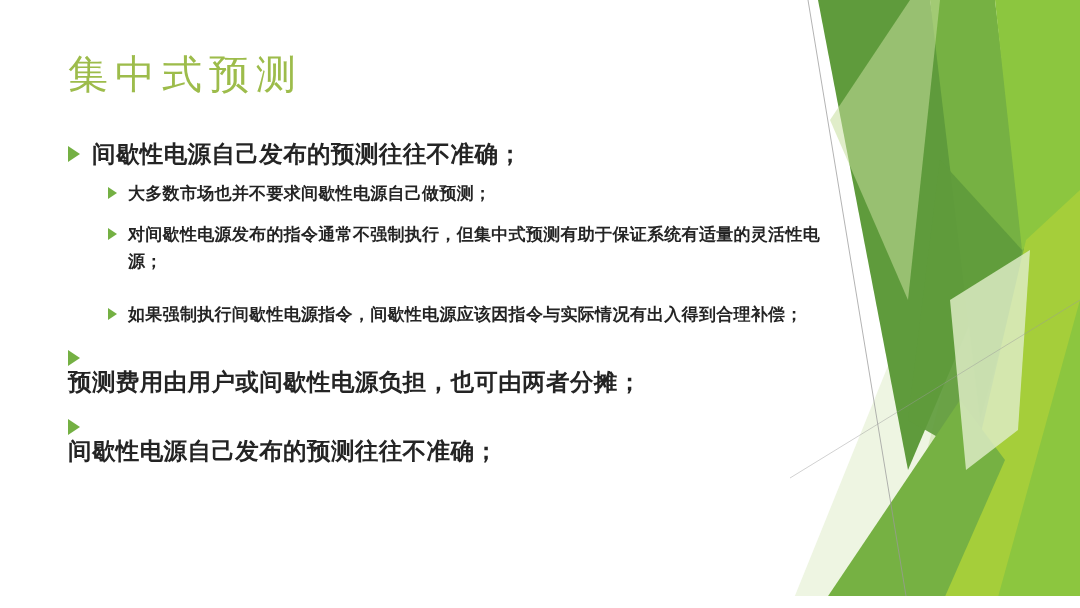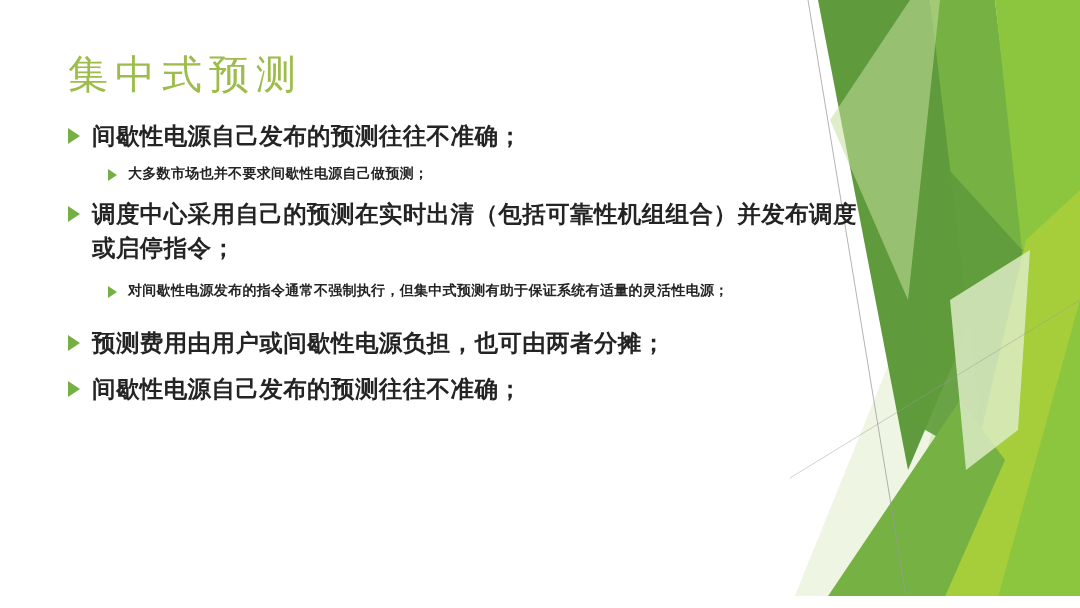--- a/index.html
+++ b/index.html
@@ -46,21 +46,21 @@
     letter-spacing: 7px;
     color: #9DBC4B;
     white-space: nowrap;
     line-height: 1.1;
   }
 
   
   #content {
     position: absolute;
     left: 68px;
-    top: 120px;
+    top: 138px;
     width: 790px;
   }
 
   .bullet-row {
     display: flex;
     align-items: flex-start;
   }
 
   
   .lvl1 {
@@ -87,21 +87,21 @@
     margin-bottom: 26px;
   }
   .lvl2 .marker {
     flex: 0 0 auto;
     width: 20px;
     padding-top: 7px;
   }
   .lvl2 .text {
     flex: 1 1 auto;
     font-family: "DejaVu Serif", "Liberation Serif", serif;
-    font-size: 14px;
+    font-size: 17px;
     font-weight: 700;
     color: #242424;
     line-height: 1.58;
     letter-spacing: 0.3px;
     max-width: 715px;
   }
 
   
   .tri {
     display: block;
@@ -113,21 +113,21 @@
     border-width: 8px 0 8px 12px;
     border-color: transparent transparent transparent #74B043;
   }
   .tri-sm {
     border-width: 6px 0 6px 9px;
     border-color: transparent transparent transparent #74B043;
   }
 
   
   .gap-after { margin-bottom: 14px; }
-  .gap-before { margin-top: 12px; }
+  .gap-before { margin-top: 12px; flex-direction: column; }
 </style>
 </head>
 <body>
 
 <div id="slide">
 
   <div id="decor">
     <svg viewBox="0 0 290 608" preserveAspectRatio="none">
 
       <polygon points="120,608 215,0 290,0 290,608" fill="#EEF5E2"></polygon>
@@ -169,34 +169,34 @@
       <span class="text">间歇性电源自己发布的预测往往不准确；</span>
     </div>
 
     <div class="bullet-row lvl2 gap-after">
       <span class="marker">
         <span class="tri tri-sm"></span>
       </span>
       <span class="text">大多数市场也并不要求间歇性电源自己做预测；</span>
     </div>
 
-    <div class="bullet-row lvl1 gap-after">
-      <span class="marker">
-        <span class="tri tri-lg"></span>
-      </span>
-      <span class="text">调度中心采用自己的预测在实时出清（包括可靠性机组组合）并发布调度或启停指令；</span>
-    </div>
 
     <div class="bullet-row lvl2">
       <span class="marker">
         <span class="tri tri-sm"></span>
       </span>
       <span class="text">对间歇性电源发布的指令通常不强制执行，但集中式预测有助于保证系统有适量的灵活性电源；</span>
     </div>
 
+    <div class="bullet-row lvl2 gap-after">
+      <span class="marker">
+        <span class="tri tri-sm"></span>
+      </span>
+      <span class="text">如果强制执行间歇性电源指令，间歇性电源应该因指令与实际情况有出入得到合理补偿；</span>
+    </div>
 
     <div class="bullet-row lvl1 gap-before">
       <span class="marker">
         <span class="tri tri-lg"></span>
       </span>
       <span class="text">预测费用由用户或间歇性电源负担，也可由两者分摊；</span>
     </div>
 
     <div class="bullet-row lvl1 gap-before">
       <span class="marker">

